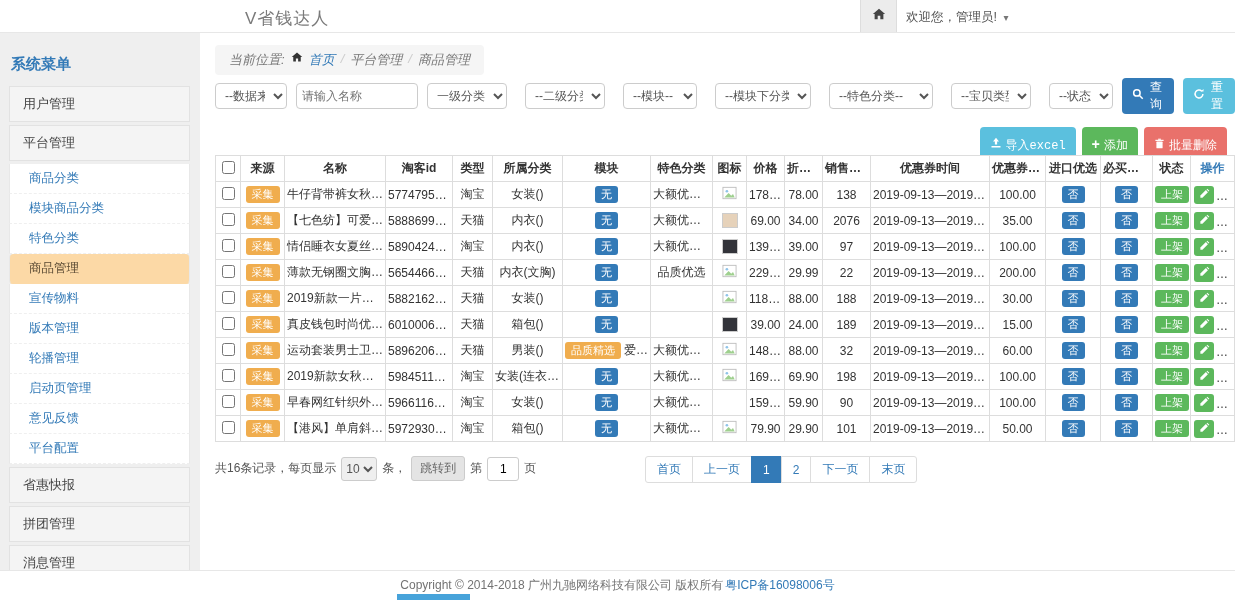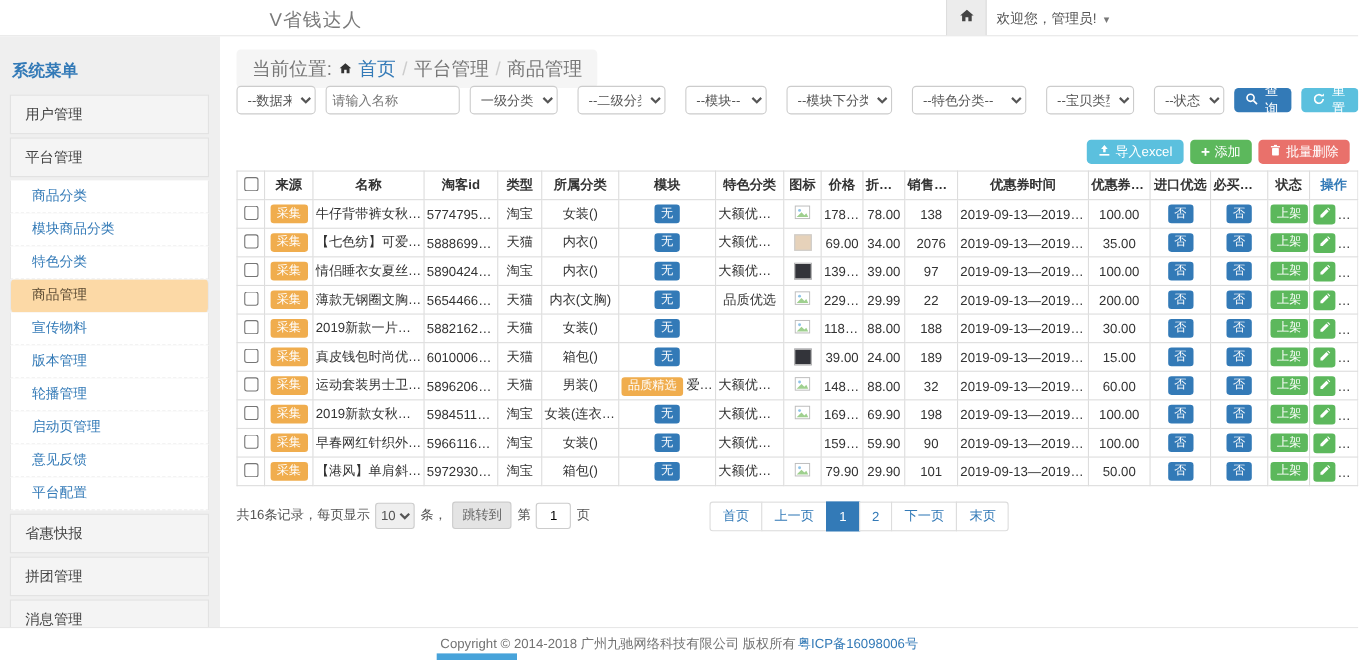--- a/index.html
+++ b/index.html
@@ -16,30 +16,30 @@
   
   .side-bg { position:absolute; left:0; top:33px; width:200px; height:538px; background:#efefef; }
   .sidebar { position:absolute; left:9px; top:45px; width:181px; z-index:1; }
   .sidebar-title { color:#337ab7; font-weight:bold; font-size:15px; margin:10px 0 12px 2px; }
   .m-section { background:#f4f4f4; border:1px solid #e2e2e2; color:#444; font-size:13px; padding:8px 13px; margin-bottom:3px; cursor:pointer; }
   .m-sub { background:#fff; color:#337ab7; font-size:12.5px; padding:6px 13px 6px 19px; border-left:1px solid #e8e8e8; border-right:1px solid #e8e8e8; border-bottom:1px dashed #efefef; cursor:pointer; }
   .m-sub.active { background:#fcd9a6; border-radius:4px; color:#5a4a33; border-bottom-color:transparent; }
   .m-sub.last { margin-bottom:3px; }
 
   
-  .breadcrumb { position:absolute; left:215px; top:45px; background:#f5f5f5; border-radius:4px; padding:6px 14px; font-size:17px; color:#777; display:flex; align-items:center; gap:6px; }
+  .breadcrumb { position:absolute; left:215px; top:45px; background:#f5f5f5; border-radius:4px; padding:6px 14px; font-size:13px; color:#777; display:flex; gap:6px;font-style:italic; }
   .breadcrumb .home-link { color:#337ab7; cursor:pointer; }
   .breadcrumb .sep { color:#ccc; }
 
   
   .filter-bar { position:absolute; left:215px; top:78px; display:flex; align-items:center; gap:9px; }
   .filter-bar select, .filter-bar input[type=text] { height:26px; border:1px solid #ccc; border-radius:4px; font-size:12px; color:#555; background:#fff; padding:0 5px; font-family:inherit; }
   .filter-bar input[type=text] { width:122px; }
 
-  .btn { height:22px; border:none; border-radius:4px; color:#fff; font-size:12px; padding:0 10px; display:inline-flex; align-items:center; gap:4px; cursor:pointer; font-family:Liberation Sans, sans-serif; }
+  .btn { height:36px; border:none; border-radius:4px; color:#fff; font-size:12px; padding:0 10px; display:inline-flex; align-items:center; gap:4px; cursor:pointer; font-family:Liberation Mono, monospace; }
   .btn-primary { background:#337ab7; }
   .btn-info { background:#5bc0de; }
   .btn-success { background:#5cb85c; }
   .btn-danger-soft { background:#e9716b; }
 
   
   .toolbar { position:absolute; left:215px; top:127px; width:1012px; display:flex; justify-content:flex-end; gap:6px; }
 
   
   .table-wrap { position:absolute; left:215px; top:155px; width:1012px; }

